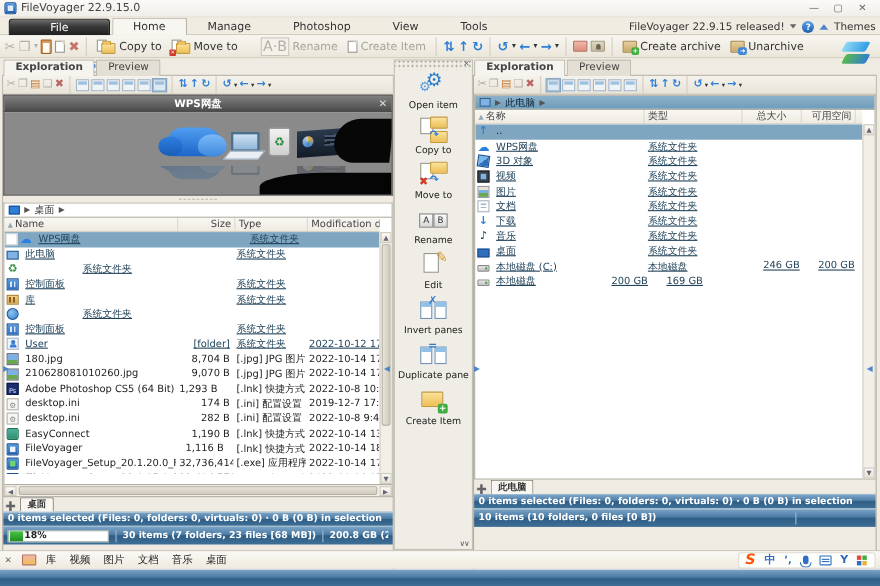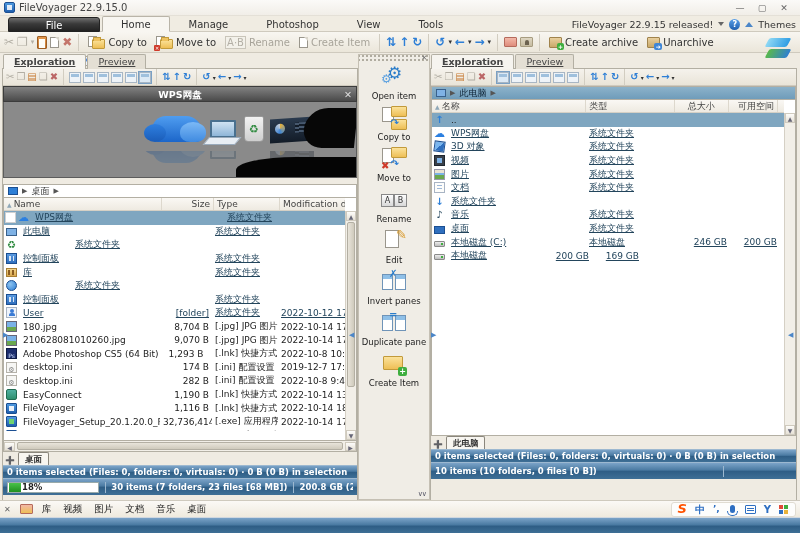--- a/index.html
+++ b/index.html
@@ -45,21 +45,21 @@
   .combo .mini-folder { position:absolute; right:0; bottom:0; }
   .dot-red { position:absolute; left:-2px; bottom:-2px; width:6px; height:6px; background:#cf3a2a; border-radius:1px; color:#fff; font-size:5px; line-height:6px; text-align:center; }
   .clipboard { width:10px; height:13px; background:linear-gradient(#e2974d,#c77a33); border:1px solid #9c5e24; border-radius:1px; position:relative; }
   .clipboard::before { content:""; position:absolute; left:1px; top:2px; width:6px; height:9px; background:#fdfdf8; }
   .mini-archive { width:13px; height:11px; background:linear-gradient(#e8cf9e,#c9a96a); border:1px solid #a0834c; border-radius:1px; position:relative; }
   .badge-plus { position:absolute; right:-3px; bottom:-3px; width:7px; height:7px; background:#3fae3f; border-radius:2px; color:#fff; font-size:6px; line-height:7px; text-align:center; font-weight:bold; }
   .badge-arrow { position:absolute; right:-3px; bottom:-3px; width:8px; height:7px; background:#3f86d6; border-radius:2px; color:#fff; font-size:6px; line-height:7px; text-align:center; font-weight:bold; }
   .folder-pink { width:13px; height:10px; background:linear-gradient(#f2b8a8,#df8c7c); border:1px solid #b56a5c; border-radius:1px; }
   .folder-lock { width:13px; height:10px; background:linear-gradient(#ded6c2,#c6bca2); border:1px solid #a79c80; border-radius:1px; position:relative; }
   .folder-lock::after { content:""; position:absolute; left:4px; top:2px; width:4px; height:5px; background:#6c6250; border-radius:2px 2px 0 0; }
-  .ab-gray { font-size:10px; color:#b3afa5; border:1px solid #c9c5ba; background:#f3f1ea; padding:0 1px; }
+  .ab-gray { font-size:13px; color:#b3afa5; border:1px solid #c9c5ba; background:#f3f1ea; padding:0 1px;margin-left:12px; }
 
   
   #fv-logo { position:absolute; right:6px; top:36px; width:30px; height:26px; z-index:5; }
   #fv-logo .l1,#fv-logo .l2 { position:absolute; left:3px; width:22px; height:9px; transform:skewX(-28deg); border-radius:2px; }
   #fv-logo .l1 { top:2px; background:linear-gradient(90deg,#8fd8f4,#2f9de4); }
   #fv-logo .l2 { top:13px; background:linear-gradient(90deg,#59b84c,#2f80d0); }
 
   
   #main { position:absolute; left:0; top:53px; width:800px; height:447px; background:#efebe2; }
 
@@ -73,21 +73,21 @@
   .qt { width:10px; height:10px; display:inline-block; border:1px solid transparent; }
   .qt-folder { background:linear-gradient(#fbe29a,#eebf56); border-color:#c29a3a; }
   .qt-computer { background:#7fb2e5; border-color:#39618c; outline:1px solid #7aa7d0; }
   .qt-page { background:#fff; border-color:#a8a49a; }
   .qt-image { background:linear-gradient(#7ab2e8 55%,#6aa84f 55%); border-color:#557; }
   .qt-user { background:#eef3fa; border-color:#a8a49a; position:relative; }
   .qt-user::before { content:""; position:absolute; left:3px; top:1px; width:4px; height:4px; border-radius:50%; background:#3a7bd5; }
 
   
   .pane-tabs { position:absolute; left:0; top:-15px; height:15px; display:flex; }
-  .ptab { padding:0 10px; line-height:14px; font-size:9.5px; border:1px solid #b3afa3; border-bottom:none; background:#e4dfd4; color:#444; border-radius:2px 2px 0 0; margin-right:1px;text-decoration:underline; }
+  .ptab { padding:0 10px; line-height:14px; font-size:9.5px; border:1px solid #b3afa3; border-bottom:none; background:#e4dfd4; color:#444; border-radius:2px 2px 0 0; margin-right:1px; }
   .ptab.active { background:#f6f4ef; font-weight:bold; }
 
   
   .ptoolbar { height:17px; background:linear-gradient(#f5f2ec,#e9e4d8); border-bottom:1px solid #cfcabe; display:flex; align-items:center; gap:2px; padding:0 3px; }
   .pt { font-size:10px; line-height:12px; }
   .vsq { width:12px; height:11px; border:1px solid #a8b6c4; background:#eef3f8; position:relative; }
   .vsq::before { content:""; position:absolute; left:1px; top:1px; right:1px; height:3px; background:#9fc0dd; }
   .vsq.pressed { outline:1px solid #7aa0c4; background:#dce9f5; }
 
   
@@ -483,21 +483,21 @@
           <div class="row">
             <span class="fic fic-image"></span>
             <span class="c" style="width:140px" data-field="name">210628081010260.jpg</span>
             <span class="c num" style="width:52px;text-align:right" data-field="size">9,070 B</span>
             <span class="c" style="width:66px" data-field="type">[.jpg]  JPG 图片...</span>
             <span class="c" style="flex:1" data-field="date">2022-10-14 17:5...</span>
           </div>
           <div class="row">
             <span class="fic fic-photoshop"></span>
             <span class="c" style="width:140px" data-field="name">Adobe Photoshop CS5 (64 Bit)</span>
-            <span class="c num" style="width:52px;text-align:center" data-field="size">1,293 B</span>
+            <span class="c num" style="width:52px;text-align:left" data-field="size">1,293 B</span>
             <span class="c" style="width:66px" data-field="type">[.lnk]  快捷方式</span>
             <span class="c" style="flex:1" data-field="date">2022-10-8 10:37...</span>
           </div>
           <div class="row">
             <span class="fic fic-ini"></span>
             <span class="c" style="width:140px" data-field="name">desktop.ini</span>
             <span class="c num" style="width:52px;text-align:right" data-field="size">174 B</span>
             <span class="c" style="width:66px" data-field="type">[.ini]  配置设置</span>
             <span class="c" style="flex:1" data-field="date">2019-12-7 17:12...</span>
           </div>
@@ -511,21 +511,21 @@
           <div class="row">
             <span class="fic fic-easyconnect"></span>
             <span class="c" style="width:140px" data-field="name">EasyConnect</span>
             <span class="c num" style="width:52px;text-align:right" data-field="size">1,190 B</span>
             <span class="c" style="width:66px" data-field="type">[.lnk]  快捷方式</span>
             <span class="c" style="flex:1" data-field="date">2022-10-14 13:4...</span>
           </div>
           <div class="row">
             <span class="fic fic-filevoyager"></span>
             <span class="c" style="width:140px" data-field="name">FileVoyager</span>
-            <span class="c num" style="width:52px;text-align:right" data-field="size">1,116 B</span>
+            <span class="c num" style="width:52px;text-align:center" data-field="size">1,116 B</span>
             <span class="c" style="width:66px" data-field="type">[.lnk]  快捷方式</span>
             <span class="c" style="flex:1" data-field="date">2022-10-14 18:0...</span>
           </div>
           <div class="row">
             <span class="fic fic-exe"></span>
             <span class="c" style="width:140px" data-field="name">FileVoyager_Setup_20.1.20.0_Full.exe</span>
             <span class="c num" style="width:52px;text-align:right" data-field="size">32,736,414 B</span>
             <span class="c" style="width:66px" data-field="type">[.exe]  应用程序</span>
             <span class="c" style="flex:1" data-field="date">2022-10-14 17:4...</span>
           </div>
@@ -720,20 +720,21 @@
           </div>
           <div class="row lnk">
             <span class="fic fic-documents"></span>
             <span class="c" style="width:138px" data-field="name">文档</span>
             <span class="c" style="width:90px" data-field="type">系统文件夹</span>
             <span class="c num" style="width:54px;text-align:right" data-field="total"></span>
             <span class="c num" style="width:50px;text-align:right" data-field="free"></span>
           </div>
           <div class="row lnk">
             <span class="fic fic-downloads"></span>
+            <span class="c" style="width:138px" data-field="name">下载</span>
             <span class="c" style="width:90px" data-field="type">系统文件夹</span>
             <span class="c num" style="width:54px;text-align:right" data-field="total"></span>
             <span class="c num" style="width:50px;text-align:right" data-field="free"></span>
           </div>
           <div class="row lnk">
             <span class="fic fic-music"></span>
             <span class="c" style="width:138px" data-field="name">音乐</span>
             <span class="c" style="width:90px" data-field="type">系统文件夹</span>
             <span class="c num" style="width:54px;text-align:right" data-field="total"></span>
             <span class="c num" style="width:50px;text-align:right" data-field="free"></span>

